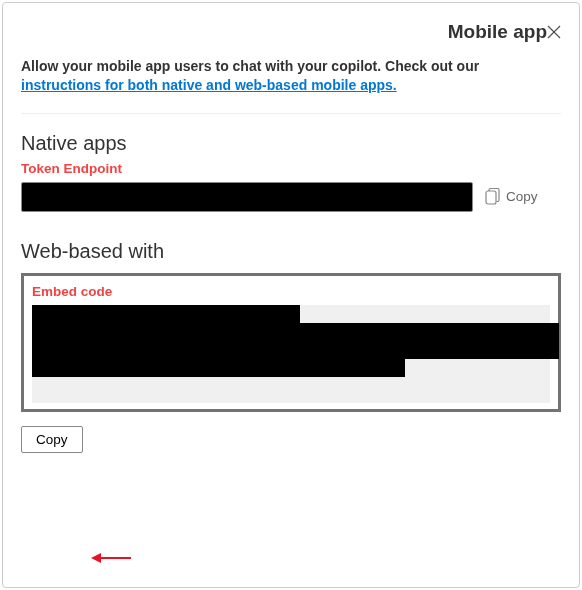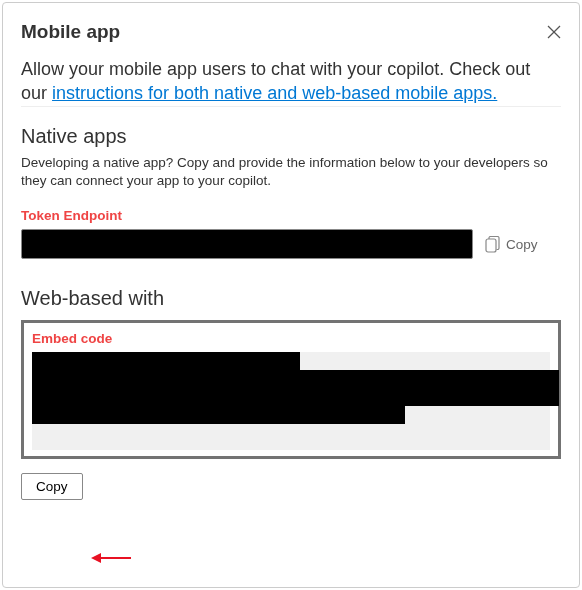--- a/index.html
+++ b/index.html
@@ -14,39 +14,41 @@
       border: 1px solid #ccc;
       border-radius: 4px;
       width: 578px;
       height: 586px;
       margin: 2px;
       padding: 18px 18px;
       position: relative;
     }
     .header-row {
       display: flex;
-      justify-content: space-between;
+      justify-content: flex-end;
       align-items: center;
       margin-bottom: 14px;
     }
     .title {
       font-size: 19px;
       font-weight: 600;
       color: #333;
     }
     .close-icon {
       width: 14px;
       height: 14px;
       cursor: pointer;
       color: #555;
     }
     .intro {
-      font-size: 18px;
+      font-size: 14px;
       color: #333;
       line-height: 1.35;
+      margin-bottom: 18px;
+      font-weight: bold;
     }
     .intro a {
       color: #0078d4;
       text-decoration: underline;
     }
     .divider {
       border: none;
       border-top: 1px solid #eee;
       margin-bottom: 18px;
     }
@@ -148,21 +150,20 @@
     </svg>
   </div>
 
   <p class="intro">
     <span>Allow your mobile app users to chat with your copilot. Check out our </span><a href="#">instructions for both native and web-based mobile apps.</a>
   </p>
 
   <hr class="divider">
 
   <div class="section-title">Native apps</div>
-  <p class="section-text">Developing a native app? Copy and provide the information below to your developers so they can connect your app to your copilot.</p>
 
   <div class="field-label">Token Endpoint</div>
   <div class="token-row">
     <input class="token-input" type="text" value="" style="">
     <div class="copy-inline">
       <svg class="copy-icon" viewBox="0 0 15 17">
         <rect x="1" y="3" width="10" height="13" rx="2" fill="none" stroke="#888" stroke-width="1.2"></rect>
         <path d="M4 3 V2 a1.5 1.5 0 0 1 1.5 -1.5 h7 a1.5 1.5 0 0 1 1.5 1.5 v10 a1.5 1.5 0 0 1 -1.5 1.5 h-1" fill="none" stroke="#888" stroke-width="1.2"></path>
       </svg>
       <span>Copy</span>

